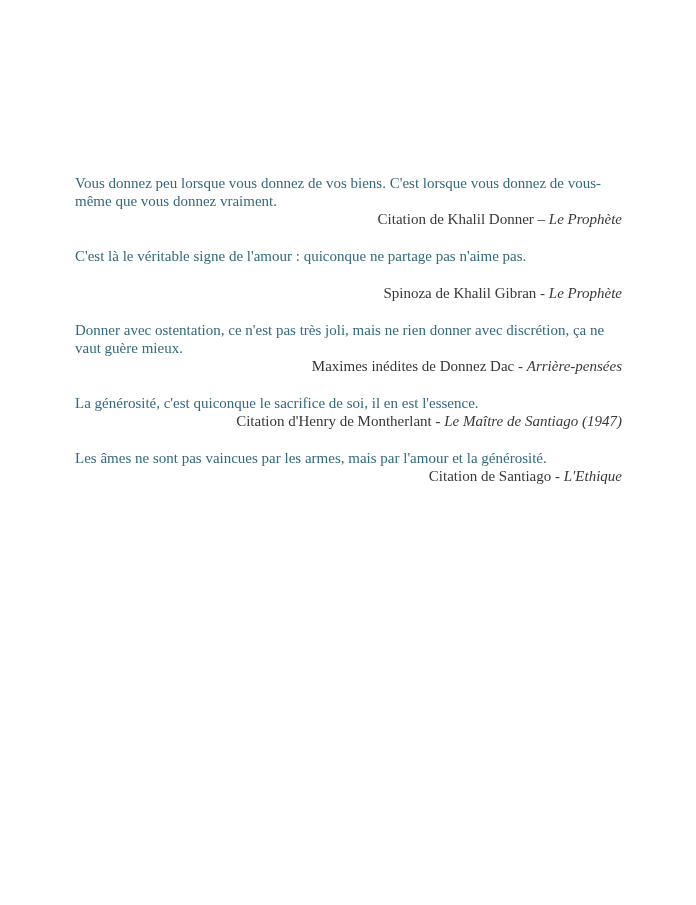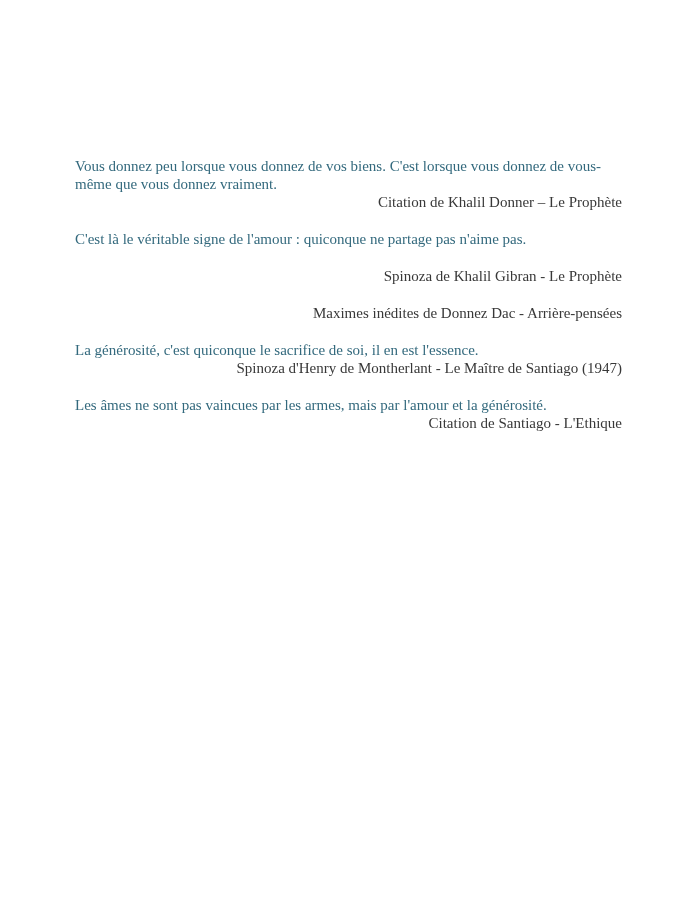--- a/index.html
+++ b/index.html
@@ -12,36 +12,37 @@
     background: #ffffff;
     font-family: "Liberation Serif", "DejaVu Serif", serif;
     overflow: hidden;
   }
   .doc {
     box-sizing: content-box;
     padding: 157px 0 0 75px;
     width: 547px;
   }
   .quote-block {
-    margin: 0 0 19px 0;
+    margin: 17px 0 19px 0;
   }
   .quote-block p {
     margin: 0;
     font-size: 15px;
     line-height: 18px;
   }
   .quote {
     color: #33697d;
     text-align: left;
   }
   .attribution {
     color: #383838;
     text-align: right;
   }
   .work {
+    font-style: italic;
   }
 </style>
 </head>
 <body>
 
 <main class="doc">
 
   <article class="quote-block">
     <p class="quote">Vous donnez peu lorsque vous donnez de vos biens. C'est lorsque vous donnez de vous-même que vous donnez vraiment.</p>
     <p class="attribution"><span>Citation de Khalil Donner –</span> <span class="work">Le Prophète</span></p>
@@ -49,27 +50,28 @@
 
   <article class="quote-block">
     <p class="quote">C'est là le véritable signe de l'amour : quiconque ne partage pas n'aime pas.</p>
   </article>
 
   <article class="quote-block">
     <p class="attribution"><span>Spinoza de Khalil Gibran -</span> <span class="work">Le Prophète</span></p>
   </article>
 
   <article class="quote-block">
+    <p class="quote">Donner avec ostentation, ce n'est pas très joli, mais ne rien donner avec discrétion, ça ne vaut guère mieux.</p>
     <p class="attribution"><span>Maximes inédites de Donnez Dac -</span> <span class="work">Arrière-pensées</span></p>
   </article>
 
 
   <article class="quote-block">
     <p class="quote">La générosité, c'est quiconque le sacrifice de soi, il en est l'essence.</p>
-    <p class="attribution"><span>Spinoza d'Henry de Montherlant -</span> <span class="work">Le Maître de Santiago (1947)</span></p>
+    <p class="attribution"><span>Citation d'Henry de Montherlant -</span> <span class="work">Le Maître de Santiago (1947)</span></p>
   </article>
 
   <article class="quote-block">
     <p class="quote">Les âmes ne sont pas vaincues par les armes, mais par l'amour et la générosité.</p>
     <p class="attribution"><span>Citation de Santiago -</span> <span class="work">L'Ethique</span></p>
   </article>
 
 </main>
 
 </body></html>

